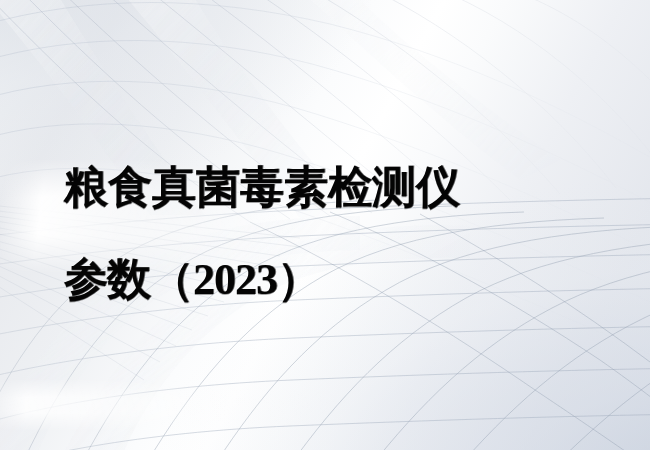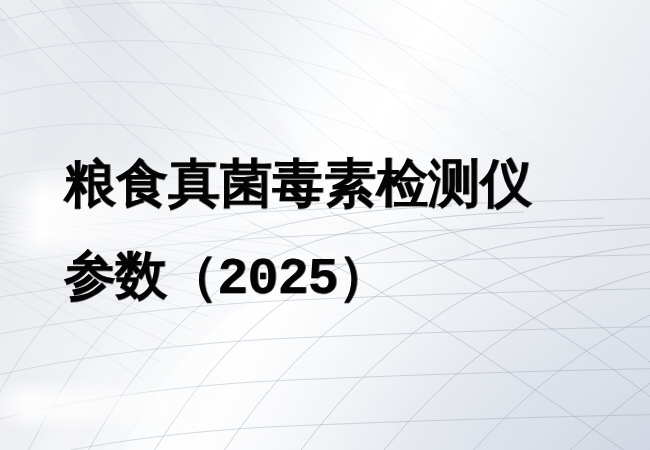--- a/index.html
+++ b/index.html
@@ -92,23 +92,23 @@
   
   .title-block {
     position: absolute;
     left: 64px;
     top: 142px;
     width: 560px;
   }
 
   .title-line {
     color: #040404;
-    font-family: Liberation Mono, monospace;
+    font-family: Liberation Serif, serif;
     font-weight: 700;
-    font-size: 52px;
+    font-size: 44px;
     line-height: 92px;
     letter-spacing: 0px;
     white-space: nowrap;
     text-shadow:
        1px 0   0 rgba(0,0,0,0.55),
        0   1px 0 rgba(0,0,0,0.35),
       -1px 0   1px rgba(255,255,255,0.55);
   }
   .title-line.line2 {
     letter-spacing: -1px;
@@ -238,16 +238,16 @@
       <path d="M -10 271 L 160 362"></path>
       <path d="M -10 281 L 144 380"></path>
     </g>
   </svg>
 
   <div class="bg-layer bg-streak"></div>
   <div class="bg-layer bg-streak2"></div>
 
   <div class="title-block">
     <div class="title-line line1">粮食真菌毒素检测仪</div>
-    <div class="title-line line2">参数（2025）</div>
+    <div class="title-line line2">参数（2023）</div>
   </div>
 
 </div>
 
 </body></html>

